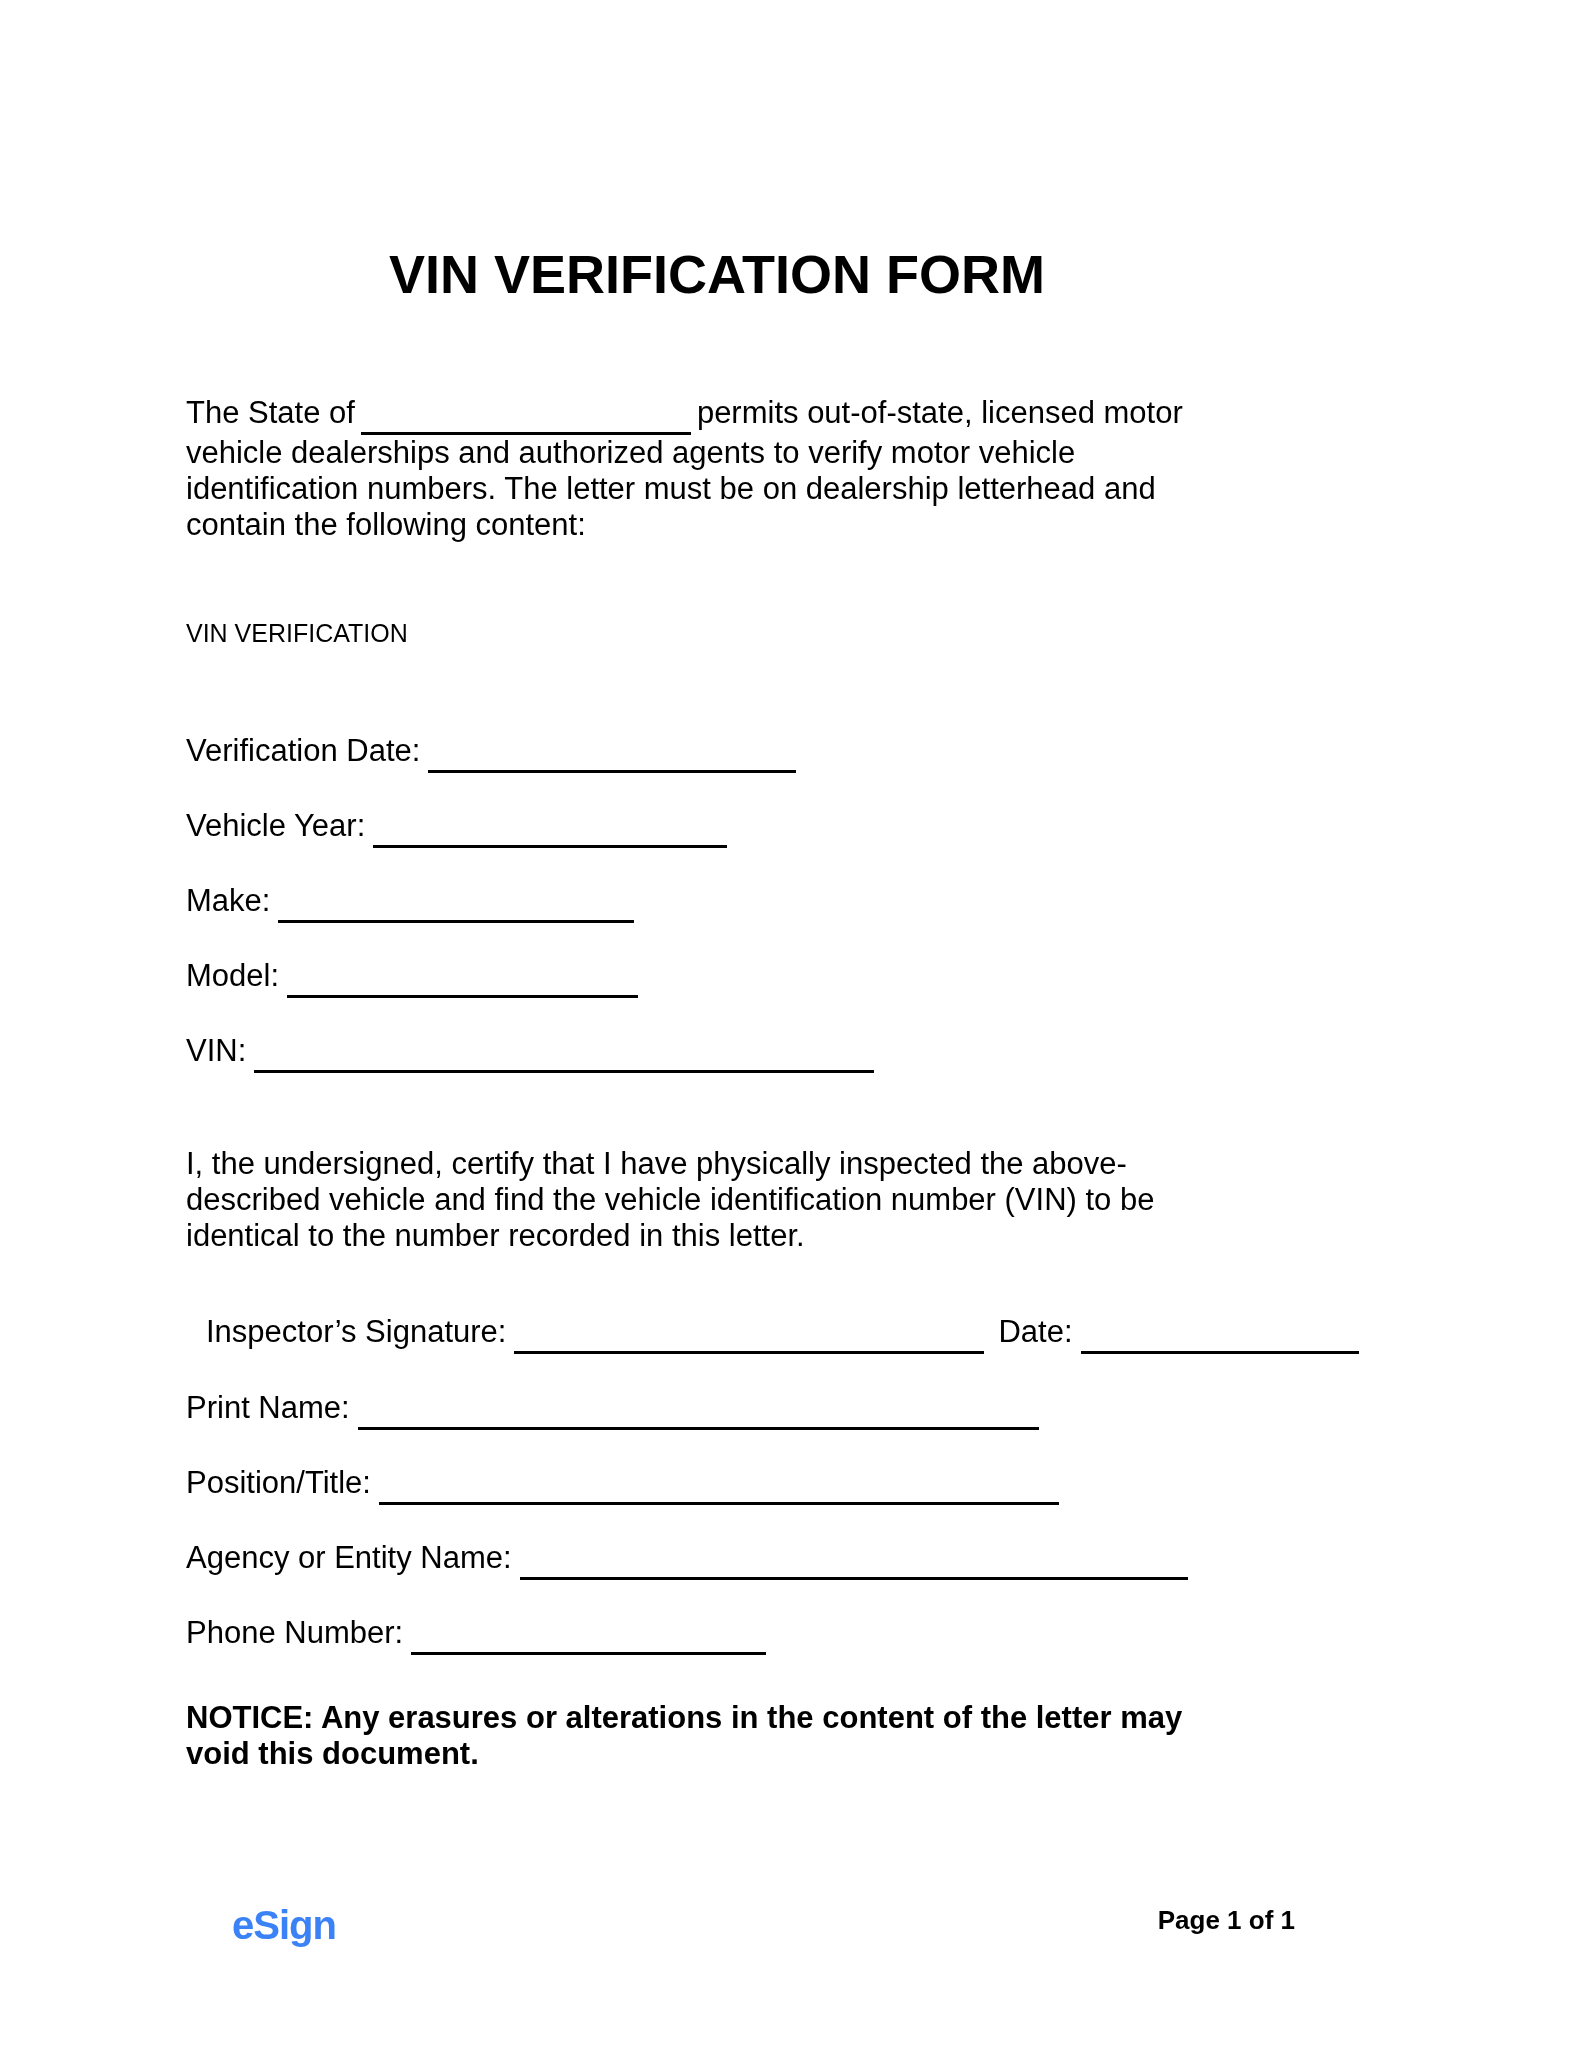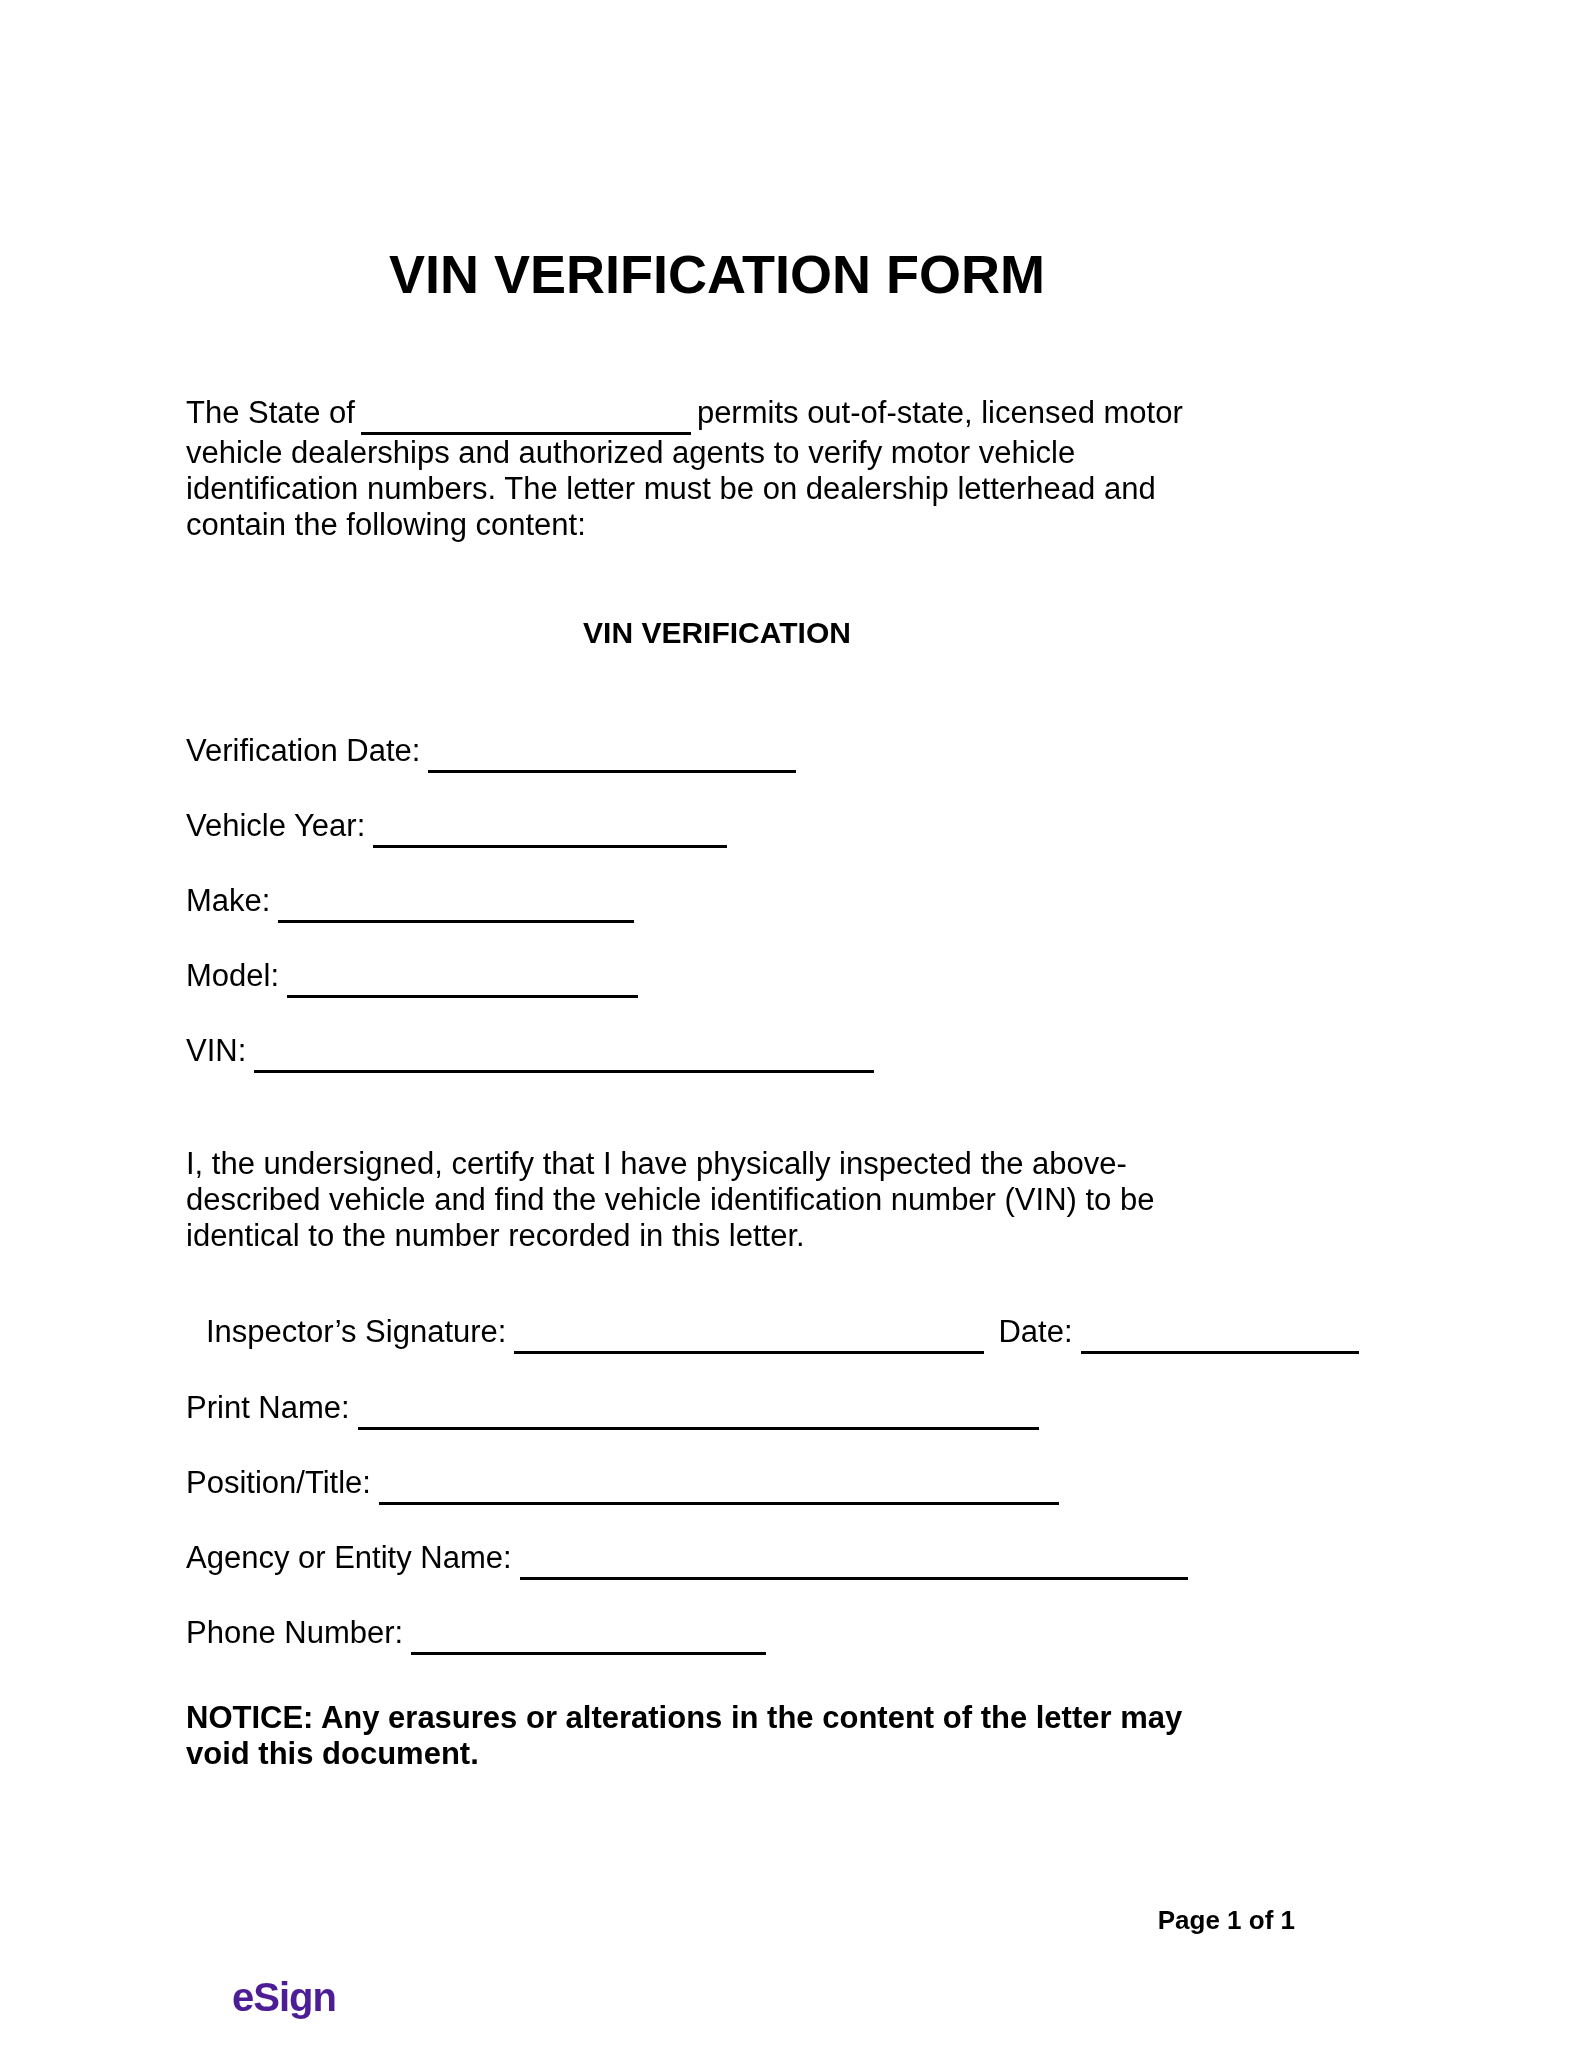--- a/index.html
+++ b/index.html
@@ -21,24 +21,24 @@
     text-align: center;
     font-size: 54px;
     line-height: 62px;
     font-weight: 700;
   }
 
   .intro { margin: 90px 0 0 0; }
 
   .section-heading {
     margin: 72px 0 0 0;
-    text-align: center;
-    font-size: 30px;
+    text-align: left;
+    font-size: 25px;
     line-height: 36px;
-    font-weight: 700;
+    font-weight: 400;
   }
 
   .fields { margin-top: 82px; }
   .field-row { margin-bottom: 35px; white-space: nowrap; }
   .field-row:last-child { margin-bottom: 0; }
 
   .cert { margin: 73px 0 0 0; }
 
   .sig-row { margin-top: 60px; white-space: nowrap; }
   .sig-label-bold { font-weight: 400; margin-left: 20px; }
@@ -64,26 +64,26 @@
   .w-sig    { width: 470px; }
   .w-date   { width: 278px; }
   .w-print  { width: 681px; }
   .w-pos    { width: 680px; }
   .w-agency { width: 668px; }
   .w-phone  { width: 355px; }
 
   .footer-logo {
     position: absolute;
     left: 232px;
-    top: 1974px;
+    top: 1902px;
     font-size: 40px;
     line-height: 46px;
     font-weight: 700;
     letter-spacing: -1px;
-    color: #4c1d95;
+    color: #3b82f6;
   }
   .footer-page {
     position: absolute;
     right: 139px;
     top: 1905px;
     font-size: 26px;
     line-height: 30px;
     font-weight: bold;
   }
 </style>

